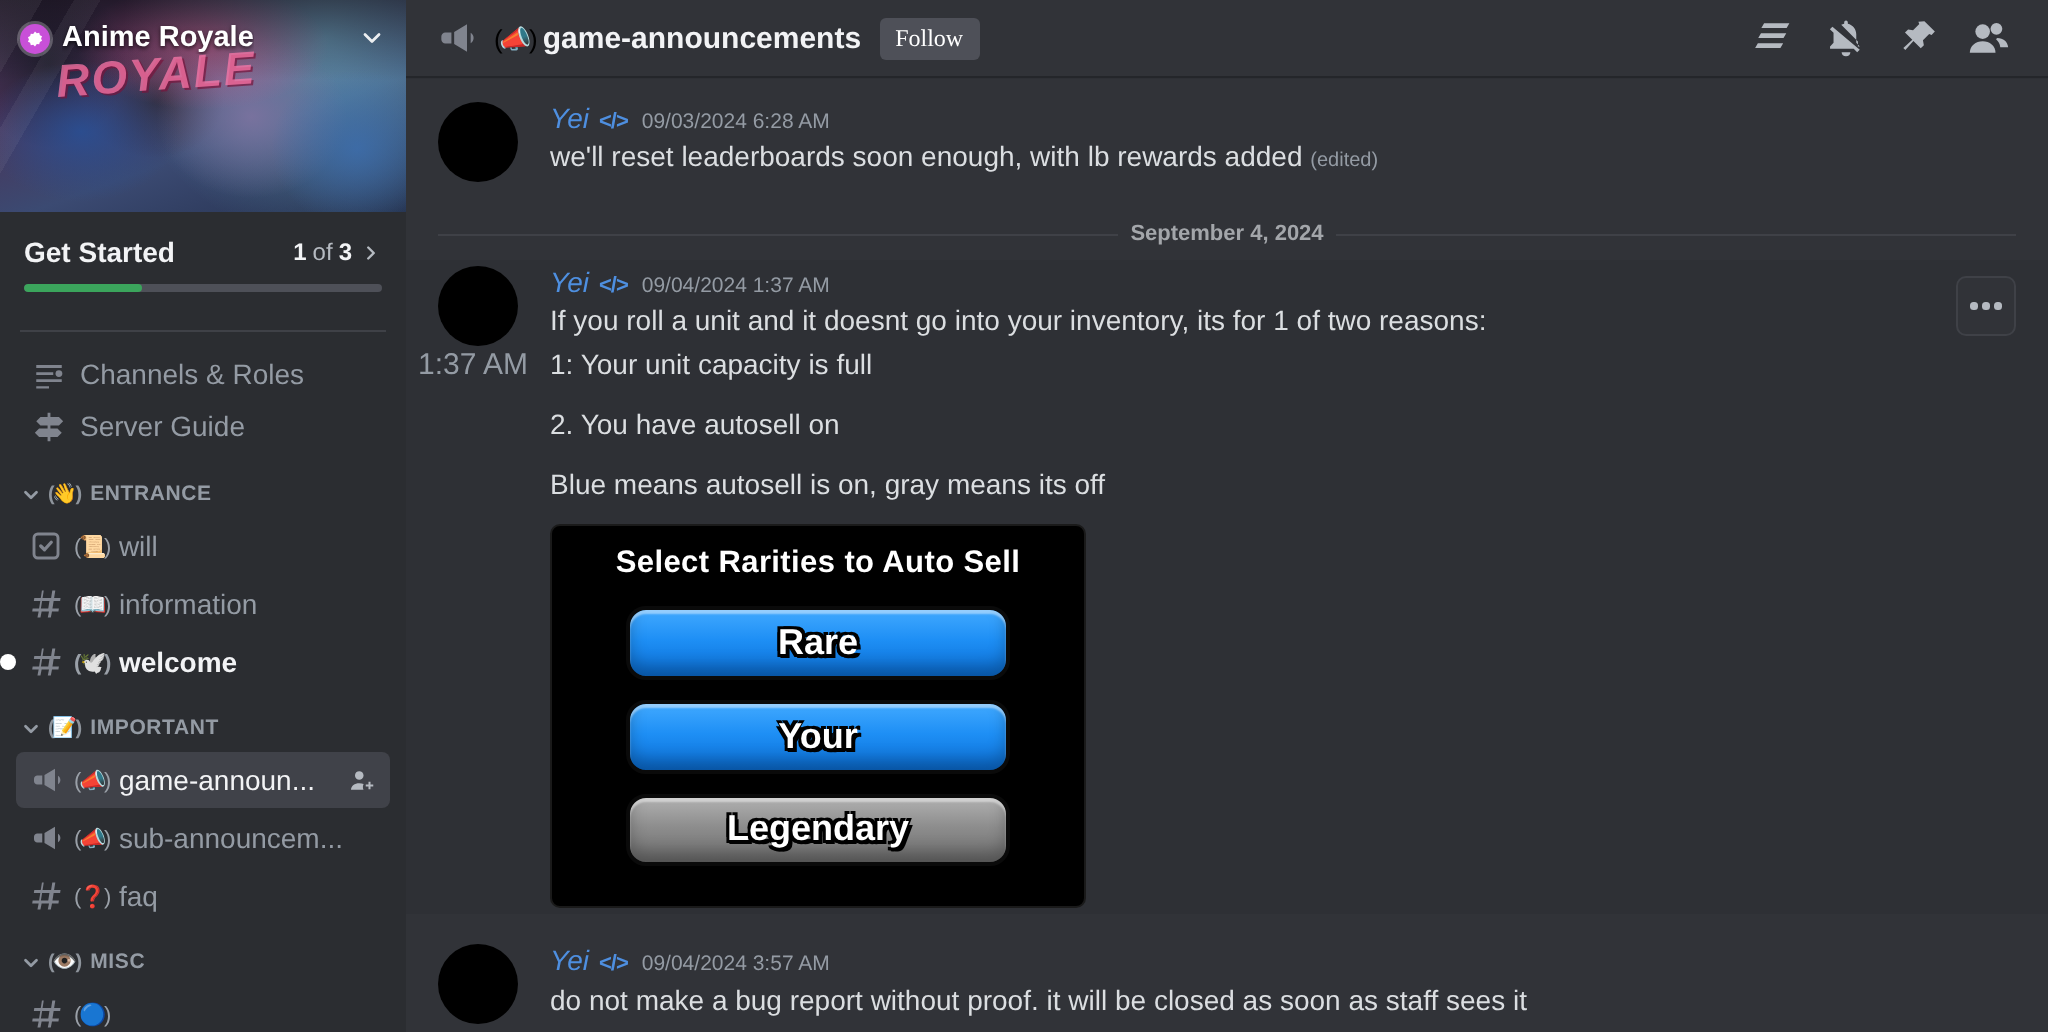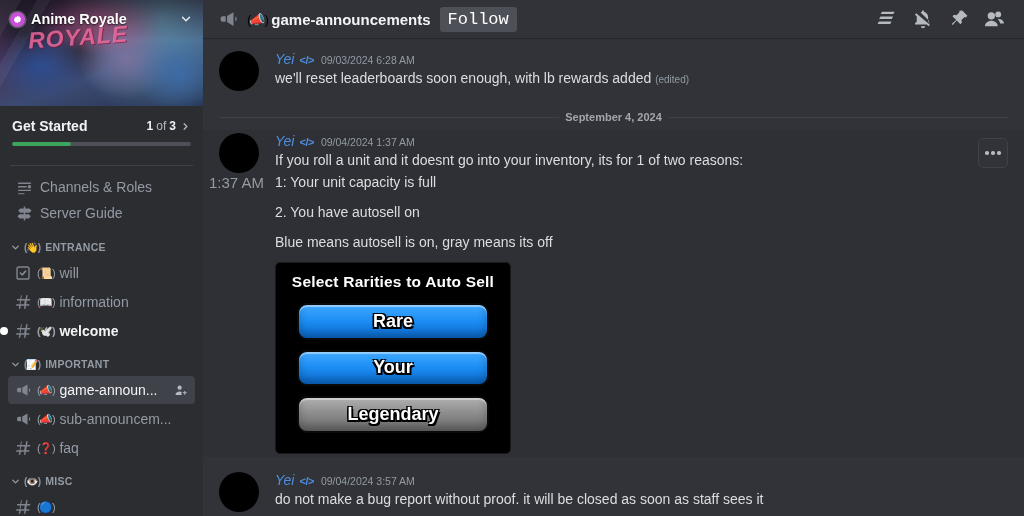--- a/index.html
+++ b/index.html
@@ -145,23 +145,23 @@
     padding: 0 10px 0 14px;
     box-shadow: 0 1px 0 rgba(0,0,0,.2), 0 1.5px 0 rgba(0,0,0,.05);
     background: #313338;
   }
   .topbar .tb-ic { width: 22px; height: 22px; color: #80848e; flex-shrink:0; display:flex; }
   .topbar .tb-ic svg { width:100%; height:100%; display:block; }
   .tb-emoji { font-size: 13px; letter-spacing: -1.5px; margin-left: 8px; white-space:nowrap; }
   .tb-title { font-size: 15px; font-weight: bold; color: #f2f3f5; margin-left: 4px; white-space: nowrap; }
   .follow-btn {
     margin-left: 9px; background: #4e5058; color: #fff;
-    font-size: 17px; font-weight: 500;
+    font-size: 12px; font-weight: 500;
     padding: 3px 8px; border-radius: 3px; border: none;
-    cursor: pointer; font-family: Liberation Mono, monospace;
+    cursor: pointer; font-family: Liberation Serif, serif;
   }
   .tb-actions { margin-left: auto; display: flex; align-items: center; gap: 14px; padding-right: 8px; }
   .tb-act { width: 22px; height: 22px; color: #b5bac1; cursor: pointer; display:flex; }
   .tb-act svg { width: 100%; height: 100%; display: block; }
 
   
   .messages { flex: 1; overflow: hidden; position: relative; padding-bottom: 0; }
   .msg {
     position: relative;
     display: flex;
@@ -208,21 +208,21 @@
   }
   .divider .ln { flex: 1; height: 1px; background: #3f4147; }
   .divider .dt {
     font-size: 11px; font-weight: bold; color: #a3a6aa;
     padding: 0 6px; white-space: nowrap;
   }
 
   
   .attach { margin-top: 8px; }
   .autosell {
-    width: 236px; height: 192px;
+    width: 268px; height: 192px;
     background: #000;
     border-radius: 5px;
     padding: 10px 14px;
     border: 1px solid #1a1a1a;
     display: flex; flex-direction: column; align-items: center;
     cursor: pointer;
   }
   .as-title {
     font-size: 15.5px; font-weight: bold; color: #fff;
     letter-spacing: .2px; margin-bottom: 12px;

